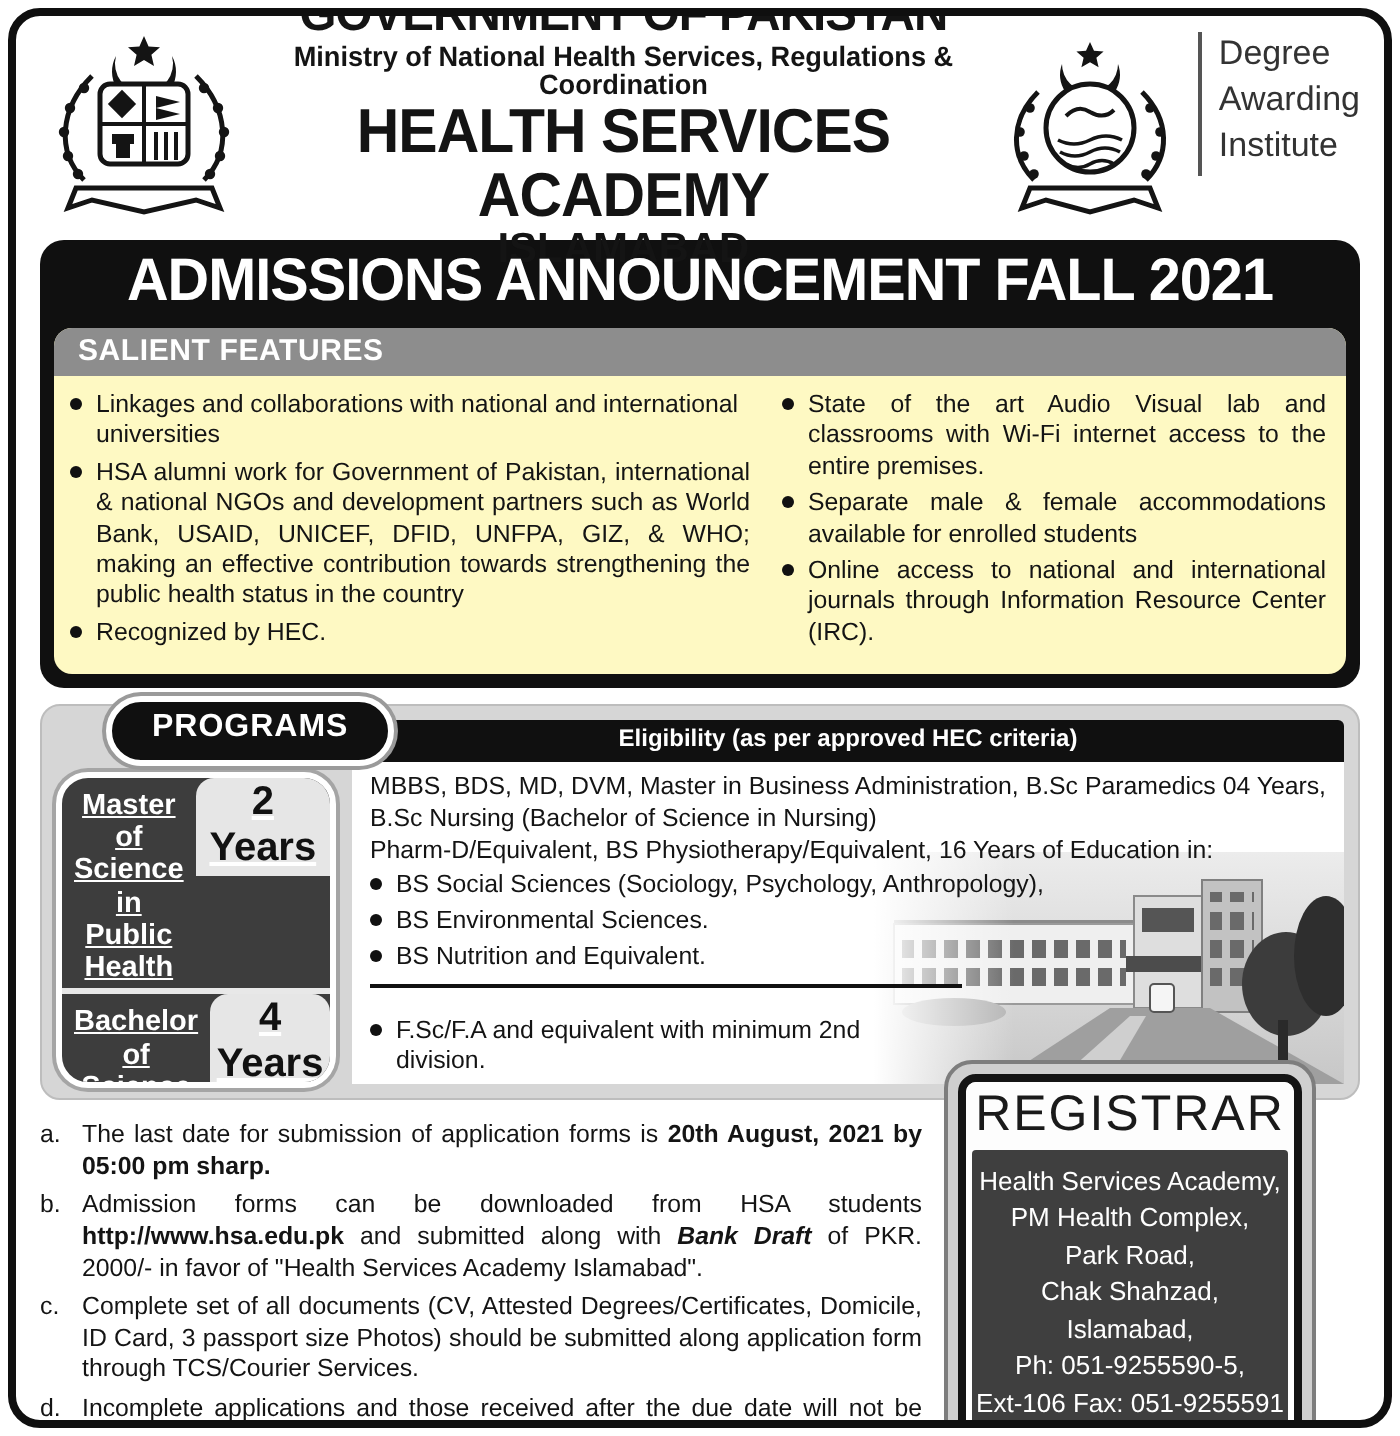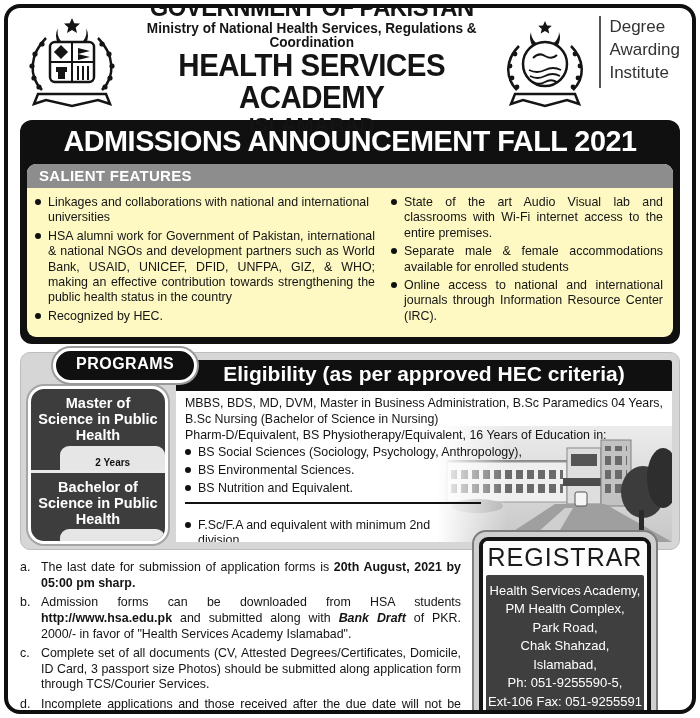--- a/index.html
+++ b/index.html
@@ -28,26 +28,26 @@
   .bullet { display:flex; gap:7px; margin:0 0 3px; font-size:12.4px; line-height:1.24; }
   .dot { flex:none; width:6px; height:6px; border-radius:50%; background:#111; margin-top:4px; }
   .just { text-align:justify; }
 
   
   .prog-section { position:relative; background:#d6d6d6; border-radius:10px; margin-top:8px; height:198px; padding:7px; border:1px solid #bdbdbd; }
   .prog-badge { position:absolute; top:-5px; left:32px; z-index:5; background:#101010; color:#fff; font-size:16px; font-weight:bold; letter-spacing:0.5px; padding:4px 20px 7px; border-radius:22px; border:3px solid #fff; box-shadow:0 0 0 2px #9a9a9a; }
   .prog-grid { display:flex; gap:8px; height:100%; }
   .prog-col { flex:none; width:140px; margin-top:26px; }
   .prog-stack { height:158px; background:#3d3d3d; border:3px solid #fff; box-shadow:0 0 0 2px #a5a5a5; border-radius:16px; overflow:hidden; display:flex; flex-direction:column; }
-  .prog-box { flex:1; display:flex; flex-direction:column; align-items:flex-end; color:#fff; text-align:center; }
+  .prog-box { flex:1; display:flex; flex-direction:row; align-items:flex-start; color:#fff; text-align:center;text-decoration:underline; }
   .prog-box + .prog-box { border-top:3px solid #e8e8e8; }
   .prog-name { font-size:14.5px; font-weight:bold; line-height:1.12; padding:6px 6px 2px; flex:1; }
-  .prog-years { background:#e6e6e6; color:#111; font-weight:bold; font-size:10px; border-radius:9px 9px 0 0; width:78%; padding:11px 0 2px; }
+  .prog-years { background:#e6e6e6; color:#111; font-weight:bold; font-size:20px; border-radius:9px 9px 0 0; width:78%; padding:1px 0 2px; }
   .elig-col { flex:1; display:flex; flex-direction:column; min-width:0; }
-  .elig-bar { background:#101010; color:#fff; font-weight:bold; font-size:21px; text-align:center; padding:2px 0 5px; border-radius:3px 3px 0 0; }
+  .elig-bar { background:#101010; color:#fff; font-weight:bold; font-size:12px; text-align:center; padding:2px 0 5px; border-radius:3px 3px 0 0; }
   .elig-panel { background:#fff; flex:1; position:relative; overflow:hidden; padding:5px 9px; font-size:12.4px; line-height:1.25; }
   .elig-panel p { margin-bottom:1px; position:relative; z-index:2; }
   .elig-bullets { position:relative; z-index:2; }
   .elig-divider { width:62%; border-top:2.5px solid #111; margin:5px 0 14px; position:relative; z-index:2; }
   .campus { position:absolute; right:0; bottom:0; z-index:1; }
 
   
   .bottom { display:flex; gap:7px; margin-top:8px; }
   .notes { flex:1; font-size:12.4px; line-height:1.26; padding-top:2px; }
   .note { display:flex; margin-bottom:4px; }

